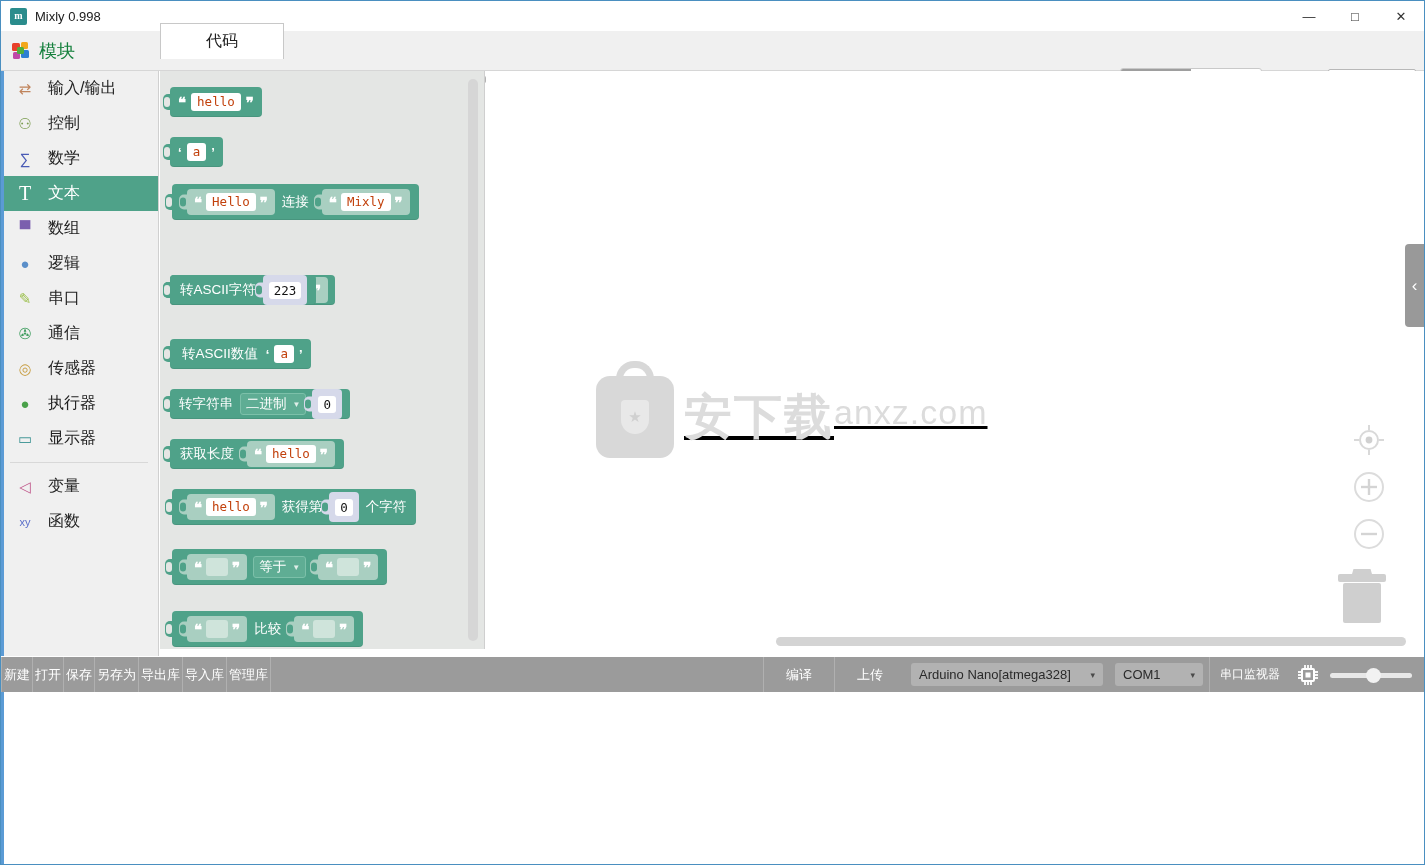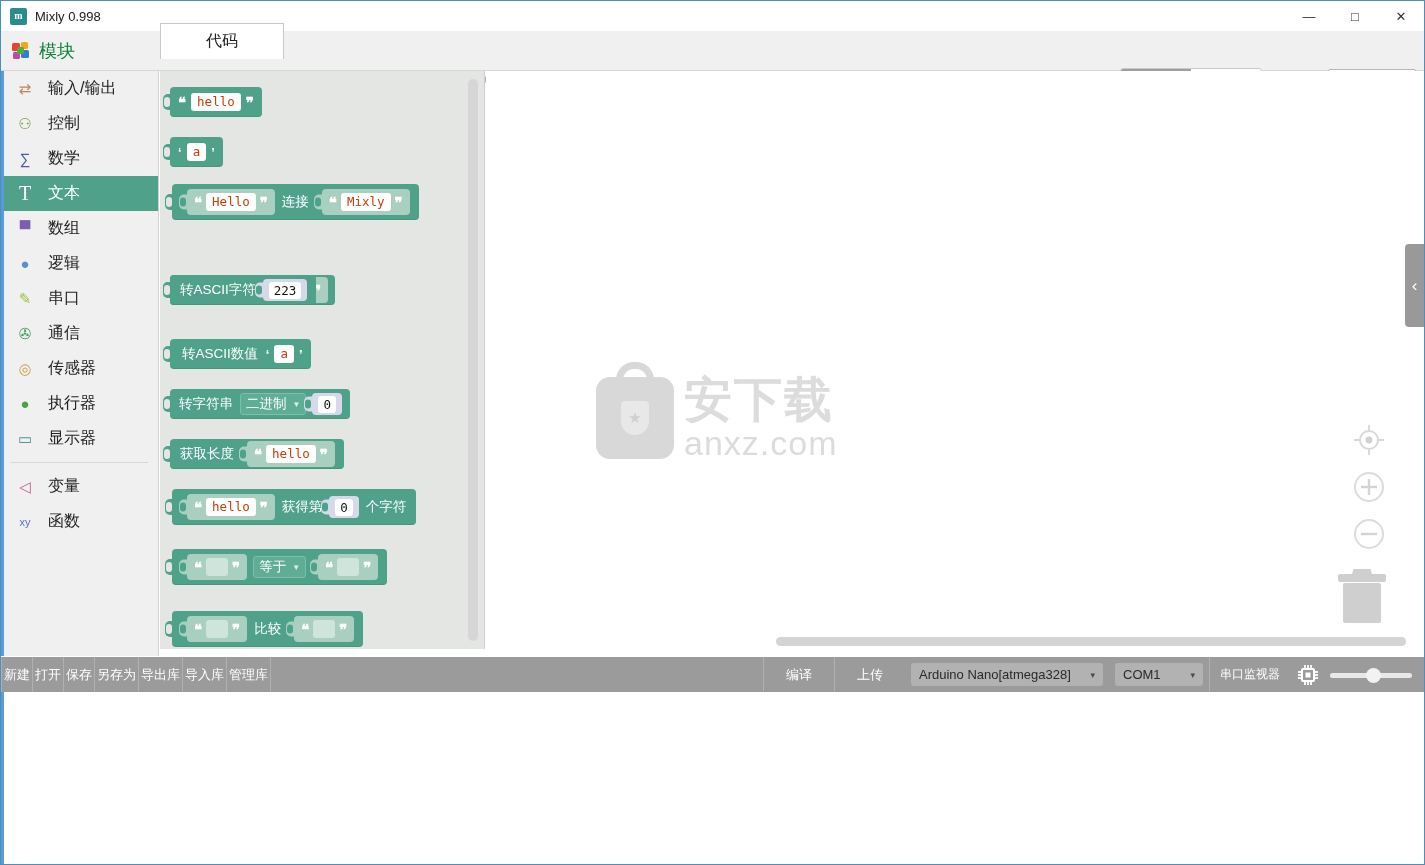--- a/index.html
+++ b/index.html
@@ -157,21 +157,21 @@
   }
   .quote { color: #ffffff; font-size: 15px; font-weight: bold; line-height: 1; }
   .quote.sm { font-size: 13px; }
   .field {
     background: #ffffff; border-radius: 3px; padding: 1px 6px;
     font-family: "DejaVu Sans Mono", monospace; font-size: 12.5px;
     color: #c2410c; min-width: 14px; text-align: center; line-height: 16px;
   }
   .field.blank { min-width: 22px; height: 18px; background: #cfe4db; }
   .numfield {
-    background: #d6d9ea; border-radius: 4px; height: 22px;
+    background: #d6d9ea; border-radius: 4px; height: 30px;
     display: flex; align-items: center; justify-content: flex-start;
     padding: 0 6px; margin: 0 3px; position: relative;
   }
   .numfield .plug {
     position: absolute; left: -8px; top: 50%; transform: translateY(-50%);
     width: 9px; height: 15px; background: #d6d9ea; border-radius: 5px 0 0 5px;
   }
   .numfield .plug::after {
     content: ''; position: absolute; left: 1px; top: 3px;
     width: 6px; height: 9px; background: #4fa289; border-radius: 4px;
@@ -208,21 +208,21 @@
     position: absolute; top: -15px; left: 50%; transform: translateX(-50%);
     width: 38px; height: 30px; border: 7px solid #d8d8d8;
     border-bottom: none; border-radius: 18px 18px 0 0;
   }
   .wm-shield {
     width: 28px; height: 34px; background: #e8e8e8;
     border-radius: 4px 4px 14px 14px;
     display: flex; align-items: center; justify-content: center;
     font-size: 15px; color: #d0d0d0;
   }
-  .wm-text { display: flex; flex-direction: column; line-height: 1; }
+  .wm-text { display: flex; flex-direction: row; line-height: 1; text-decoration: underline; }
   .wm-cn { font-size: 48px; color: #dcdcdc; font-weight: bold; letter-spacing: 2px; }
   .wm-en { font-size: 34px; color: #dcdcdc; letter-spacing: 1px; margin-top: 2px; }
 
   .ws-ctrls { position: absolute; right: 38px; top: 352px; }
   .ws-icon { width: 34px; height: 34px; margin-bottom: 13px; cursor: default; }
   .trash { position: absolute; right: 34px; top: 492px; cursor: default; }
 
   .collapse-tab {
     position: absolute; right: 0px; top: 243px;
     width: 19px; height: 83px; background: #999999;

